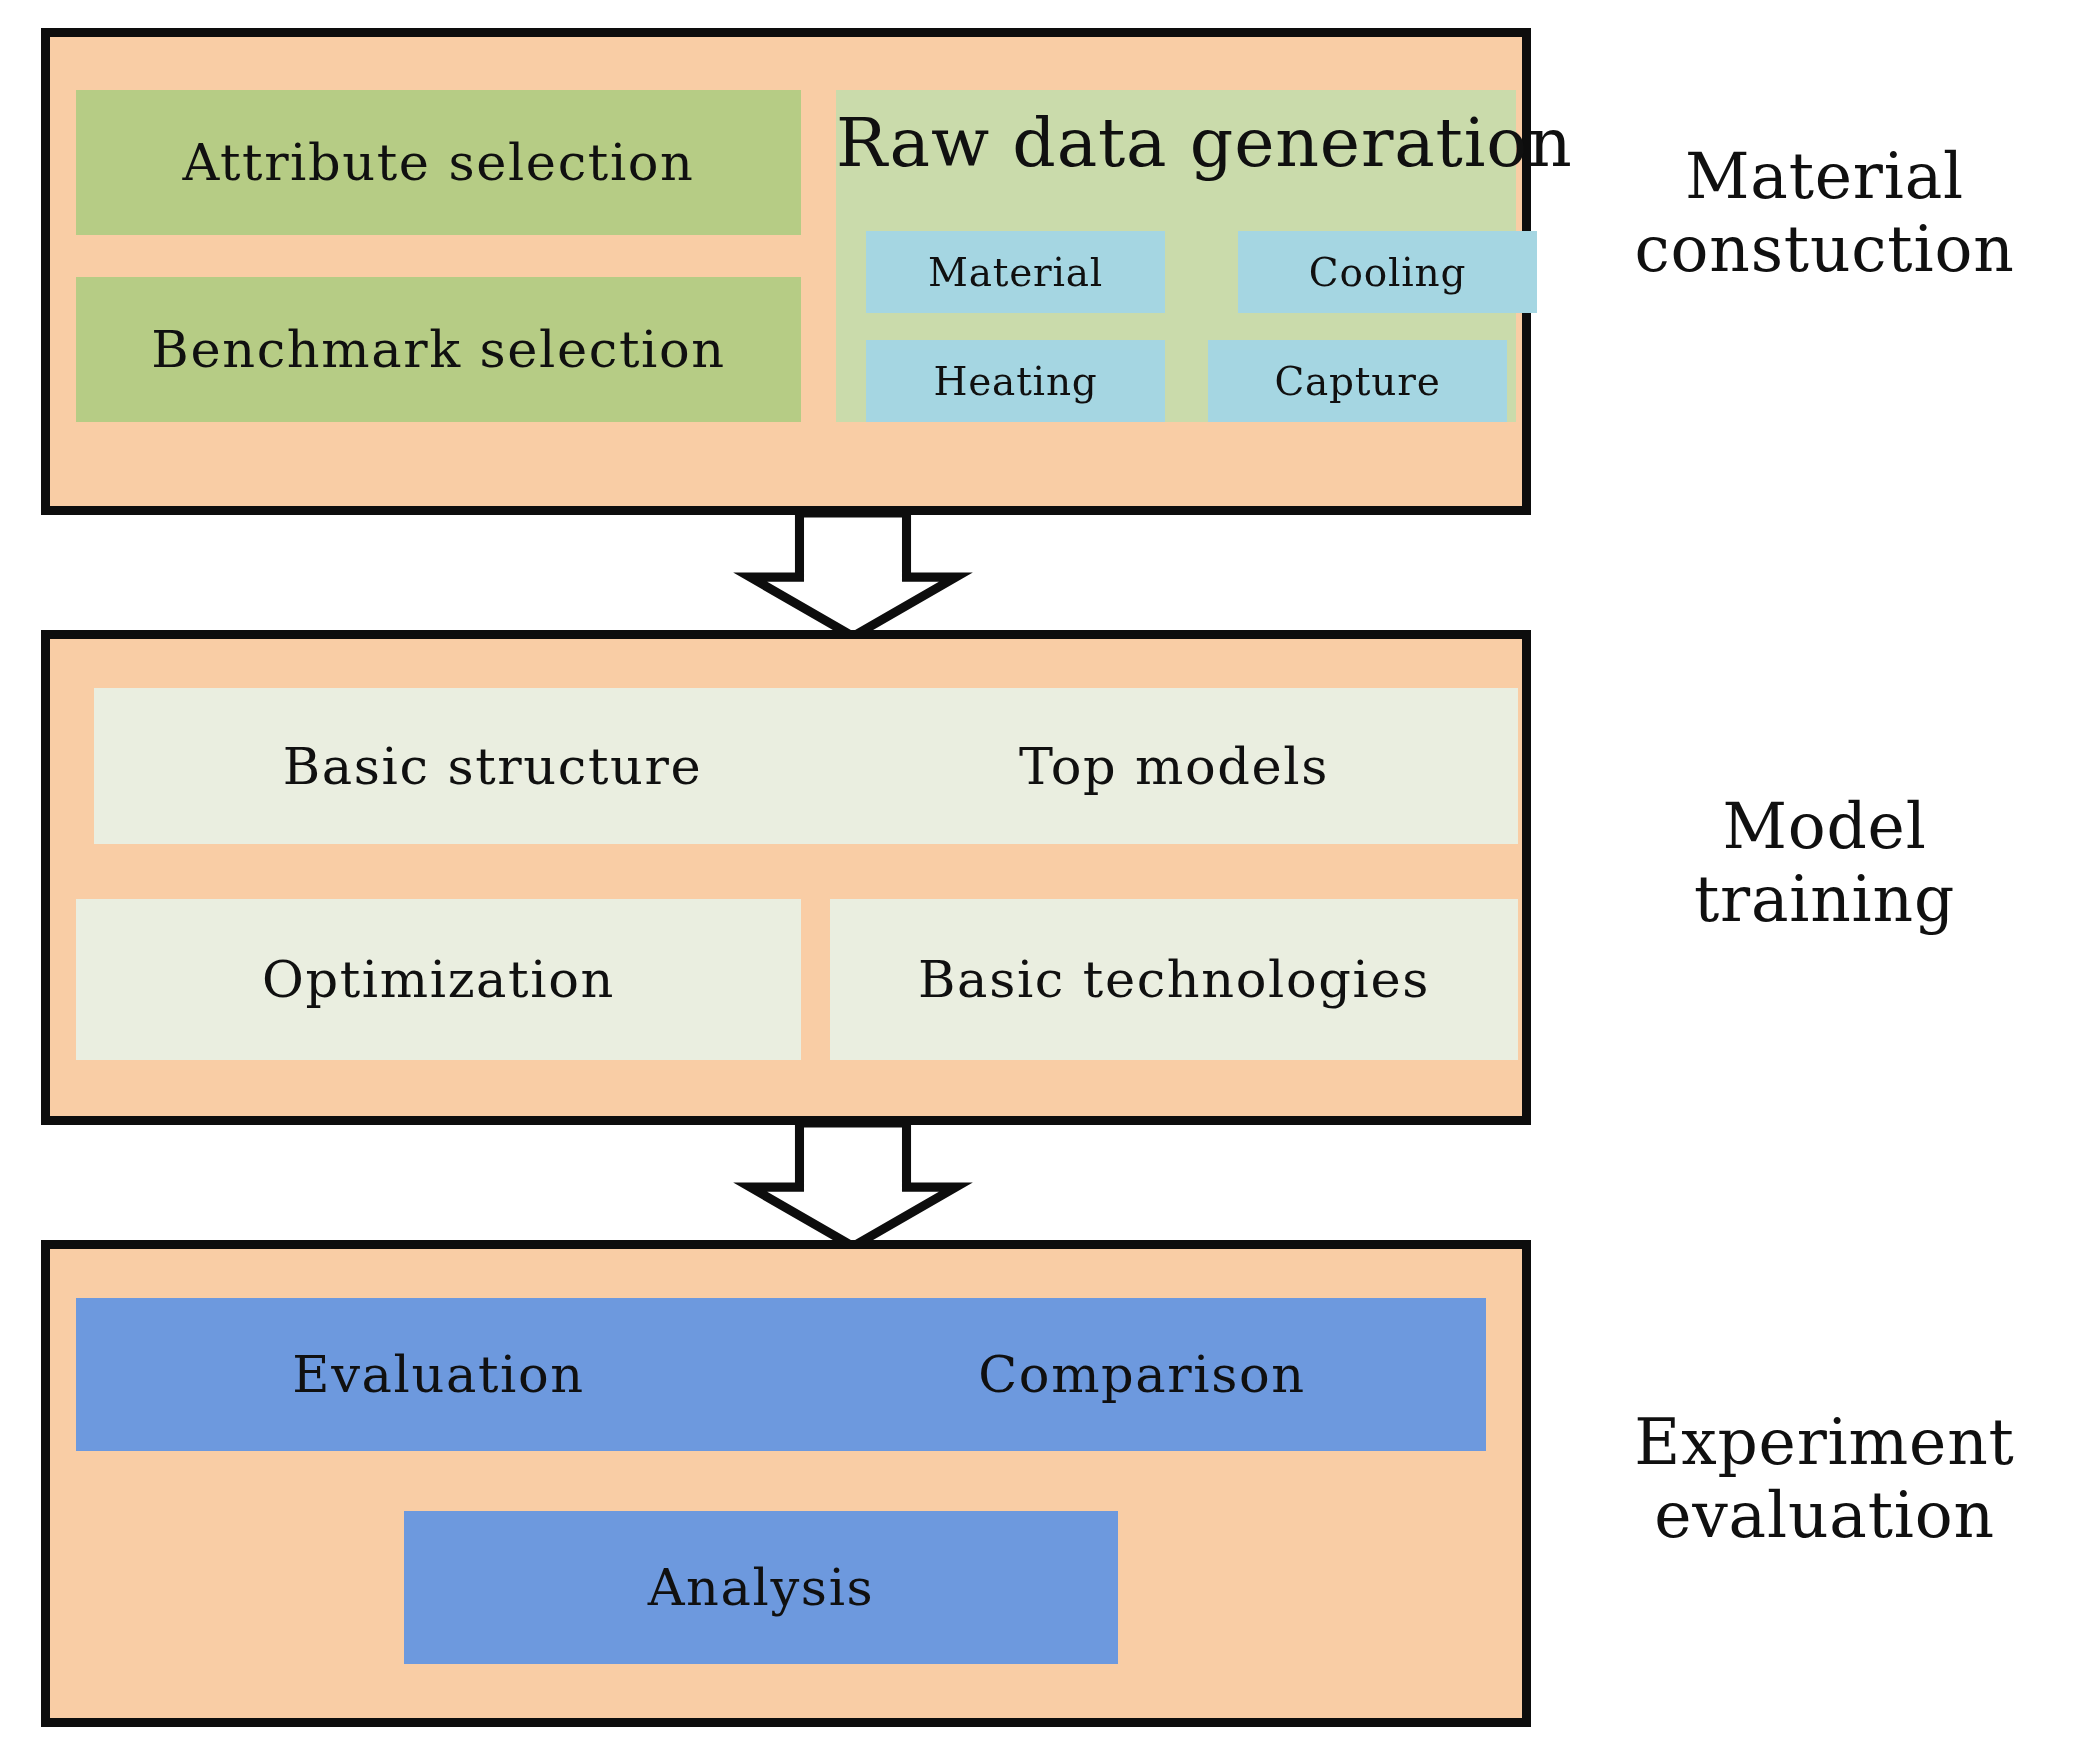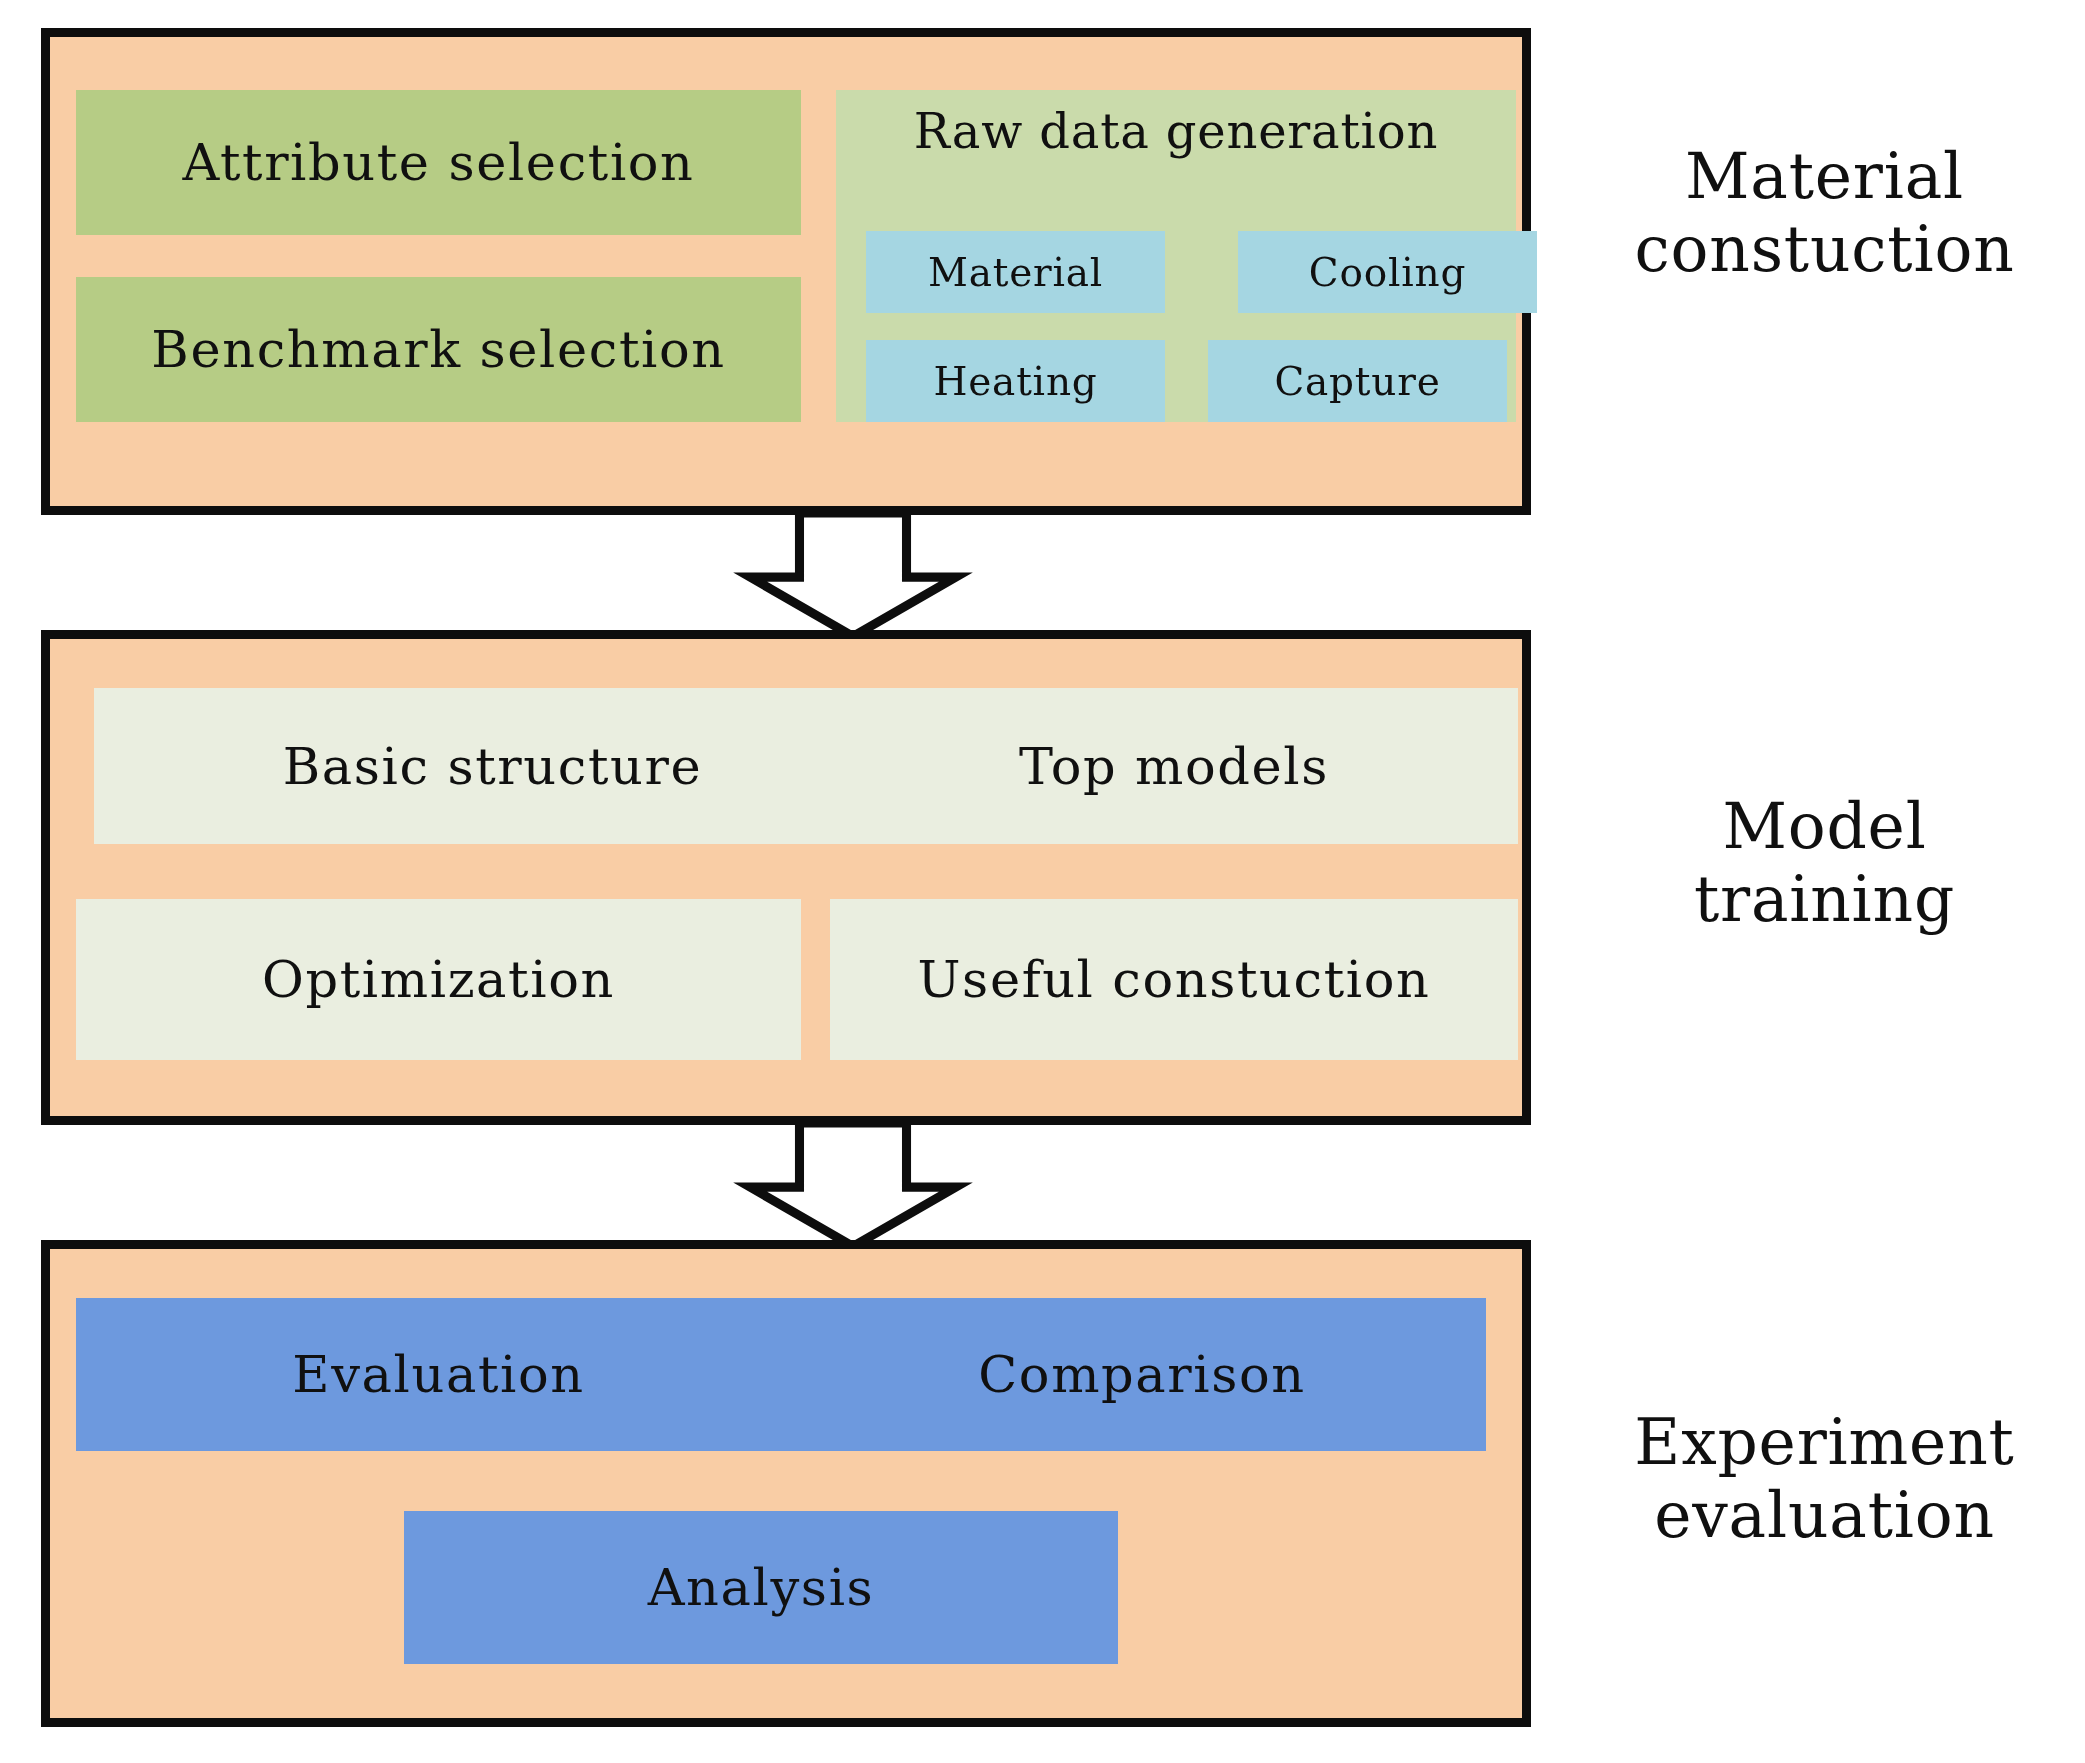--- a/index.html
+++ b/index.html
@@ -56,22 +56,21 @@
     left: 786px;
     top: 53px;
     width: 680px;
     height: 332px;
     background: #cadbab;
   }
   #rawdata-title {
     position: absolute;
     left: 0; top: 13px;
     width: 100%;
-    text-align: center;
-    font-size: 48px;
+    font-size: 68px;
     color: #101010;
     letter-spacing: 0.8px;
     white-space: nowrap;
   }
   .blue-chip {
     position: absolute;
     background: #a5d6e2;
     display: flex;
     align-items: center;
     justify-content: center;
@@ -188,21 +187,21 @@
     <div class="cream-card" id="card-basic">
       <span>Basic structure</span>
     </div>
     <div class="cream-card" id="card-topmodels">
       <span>Top models</span>
     </div>
     <div class="cream-card" id="card-optim">
       <span>Optimization</span>
     </div>
     <div class="cream-card" id="card-useful">
-      <span>Useful constuction</span>
+      <span>Basic technologies</span>
     </div>
   </div>
 
   <div class="flow-arrow" id="arrow-2">
     <svg viewBox="0 0 430 152" preserveAspectRatio="none">
       <polygon points="150,0 280,0 280,78 340,78 215,150 90,78 150,78" fill="#ffffff" stroke="#0d0d0d" stroke-width="11" stroke-linejoin="miter"></polygon>
     </svg>
   </div>
 
   <div class="stage-box" id="stage-3">

